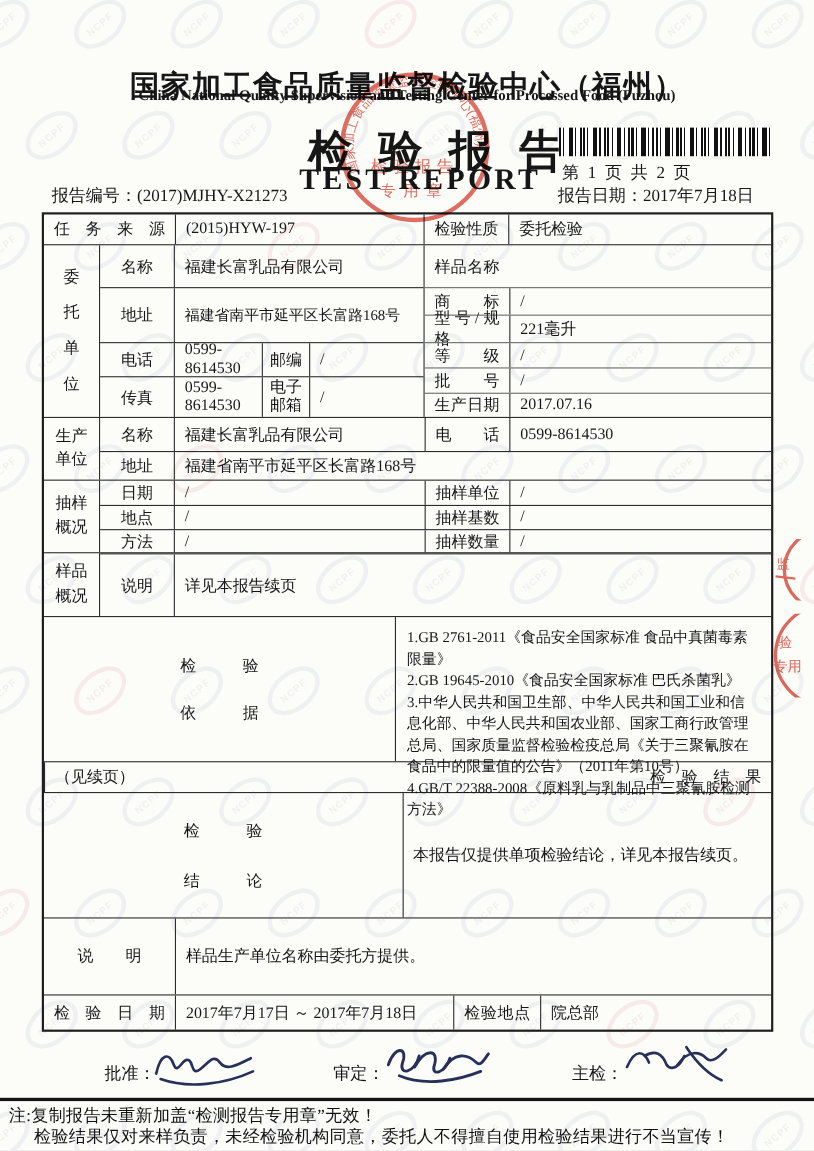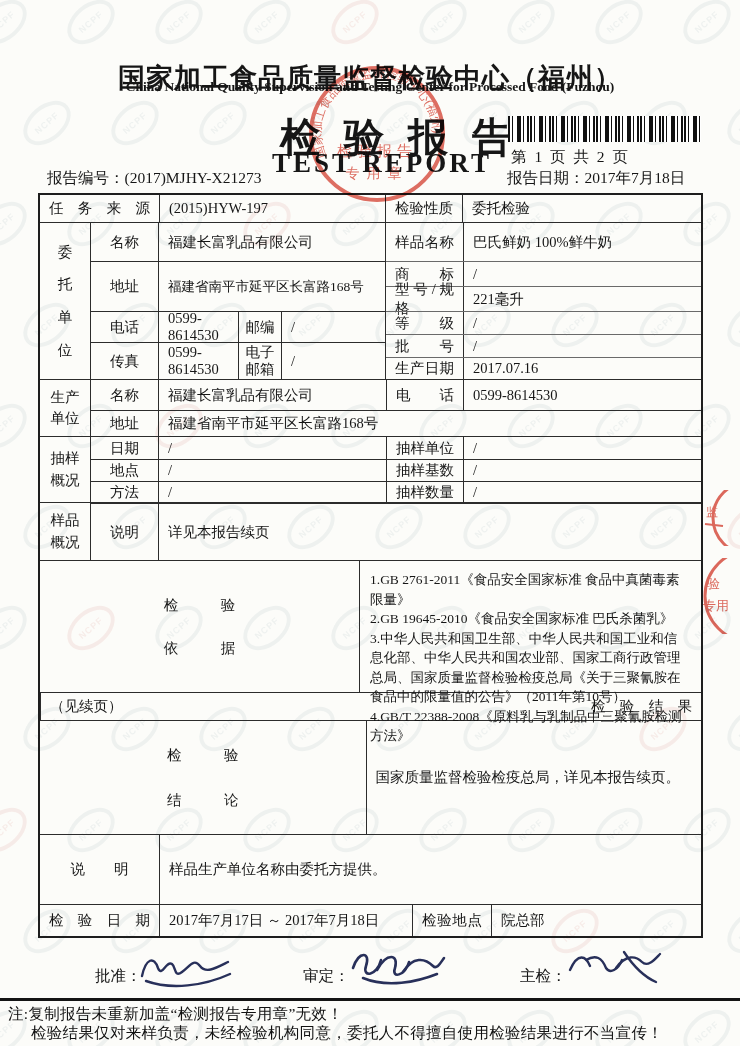--- a/index.html
+++ b/index.html
@@ -474,23 +474,20 @@
                 <span>/</span>
               </div>
           </div>
         </div>
       </div>
       <div class="col bl" style="flex:1">
         <div class="r" style="height:38px">
           <div class="c jl" style="width:77px">
               <span>样品名称</span>
             </div>
-          <div class="c bl pv" style="flex:1">
-              <span>巴氏鲜奶 100%鲜牛奶</span>
-            </div>
         </div>
         <div class="r btl" style="height:25px">
           <div class="c jl" style="width:77px">
               <span>商标</span>
             </div>
           <div class="c bl pv" style="flex:1">
               <span>/</span>
             </div>
         </div>
         <div class="r btl" style="height:25px">
@@ -645,21 +642,21 @@
           <span>检验结果</span>
         </div>
     </div>
 
     <div class="r bt" style="height:114px">
       <div class="glabel" style="width:119px">
         <div>检　验</div>
         <div style="margin-top:26px">结　论</div>
       </div>
       <div class="c bl pv" style="flex:1">
-          <span>国家质量监督检验检疫总局，详见本报告续页。</span>
+          <span>本报告仅提供单项检验结论，详见本报告续页。</span>
         </div>
     </div>
 
     <div class="r bt" style="height:70px">
       <div class="c ctr" style="width:119px">
           <span>说　　明</span>
         </div>
       <div class="c bl pv" style="flex:1">
           <span>样品生产单位名称由委托方提供。</span>
         </div>

